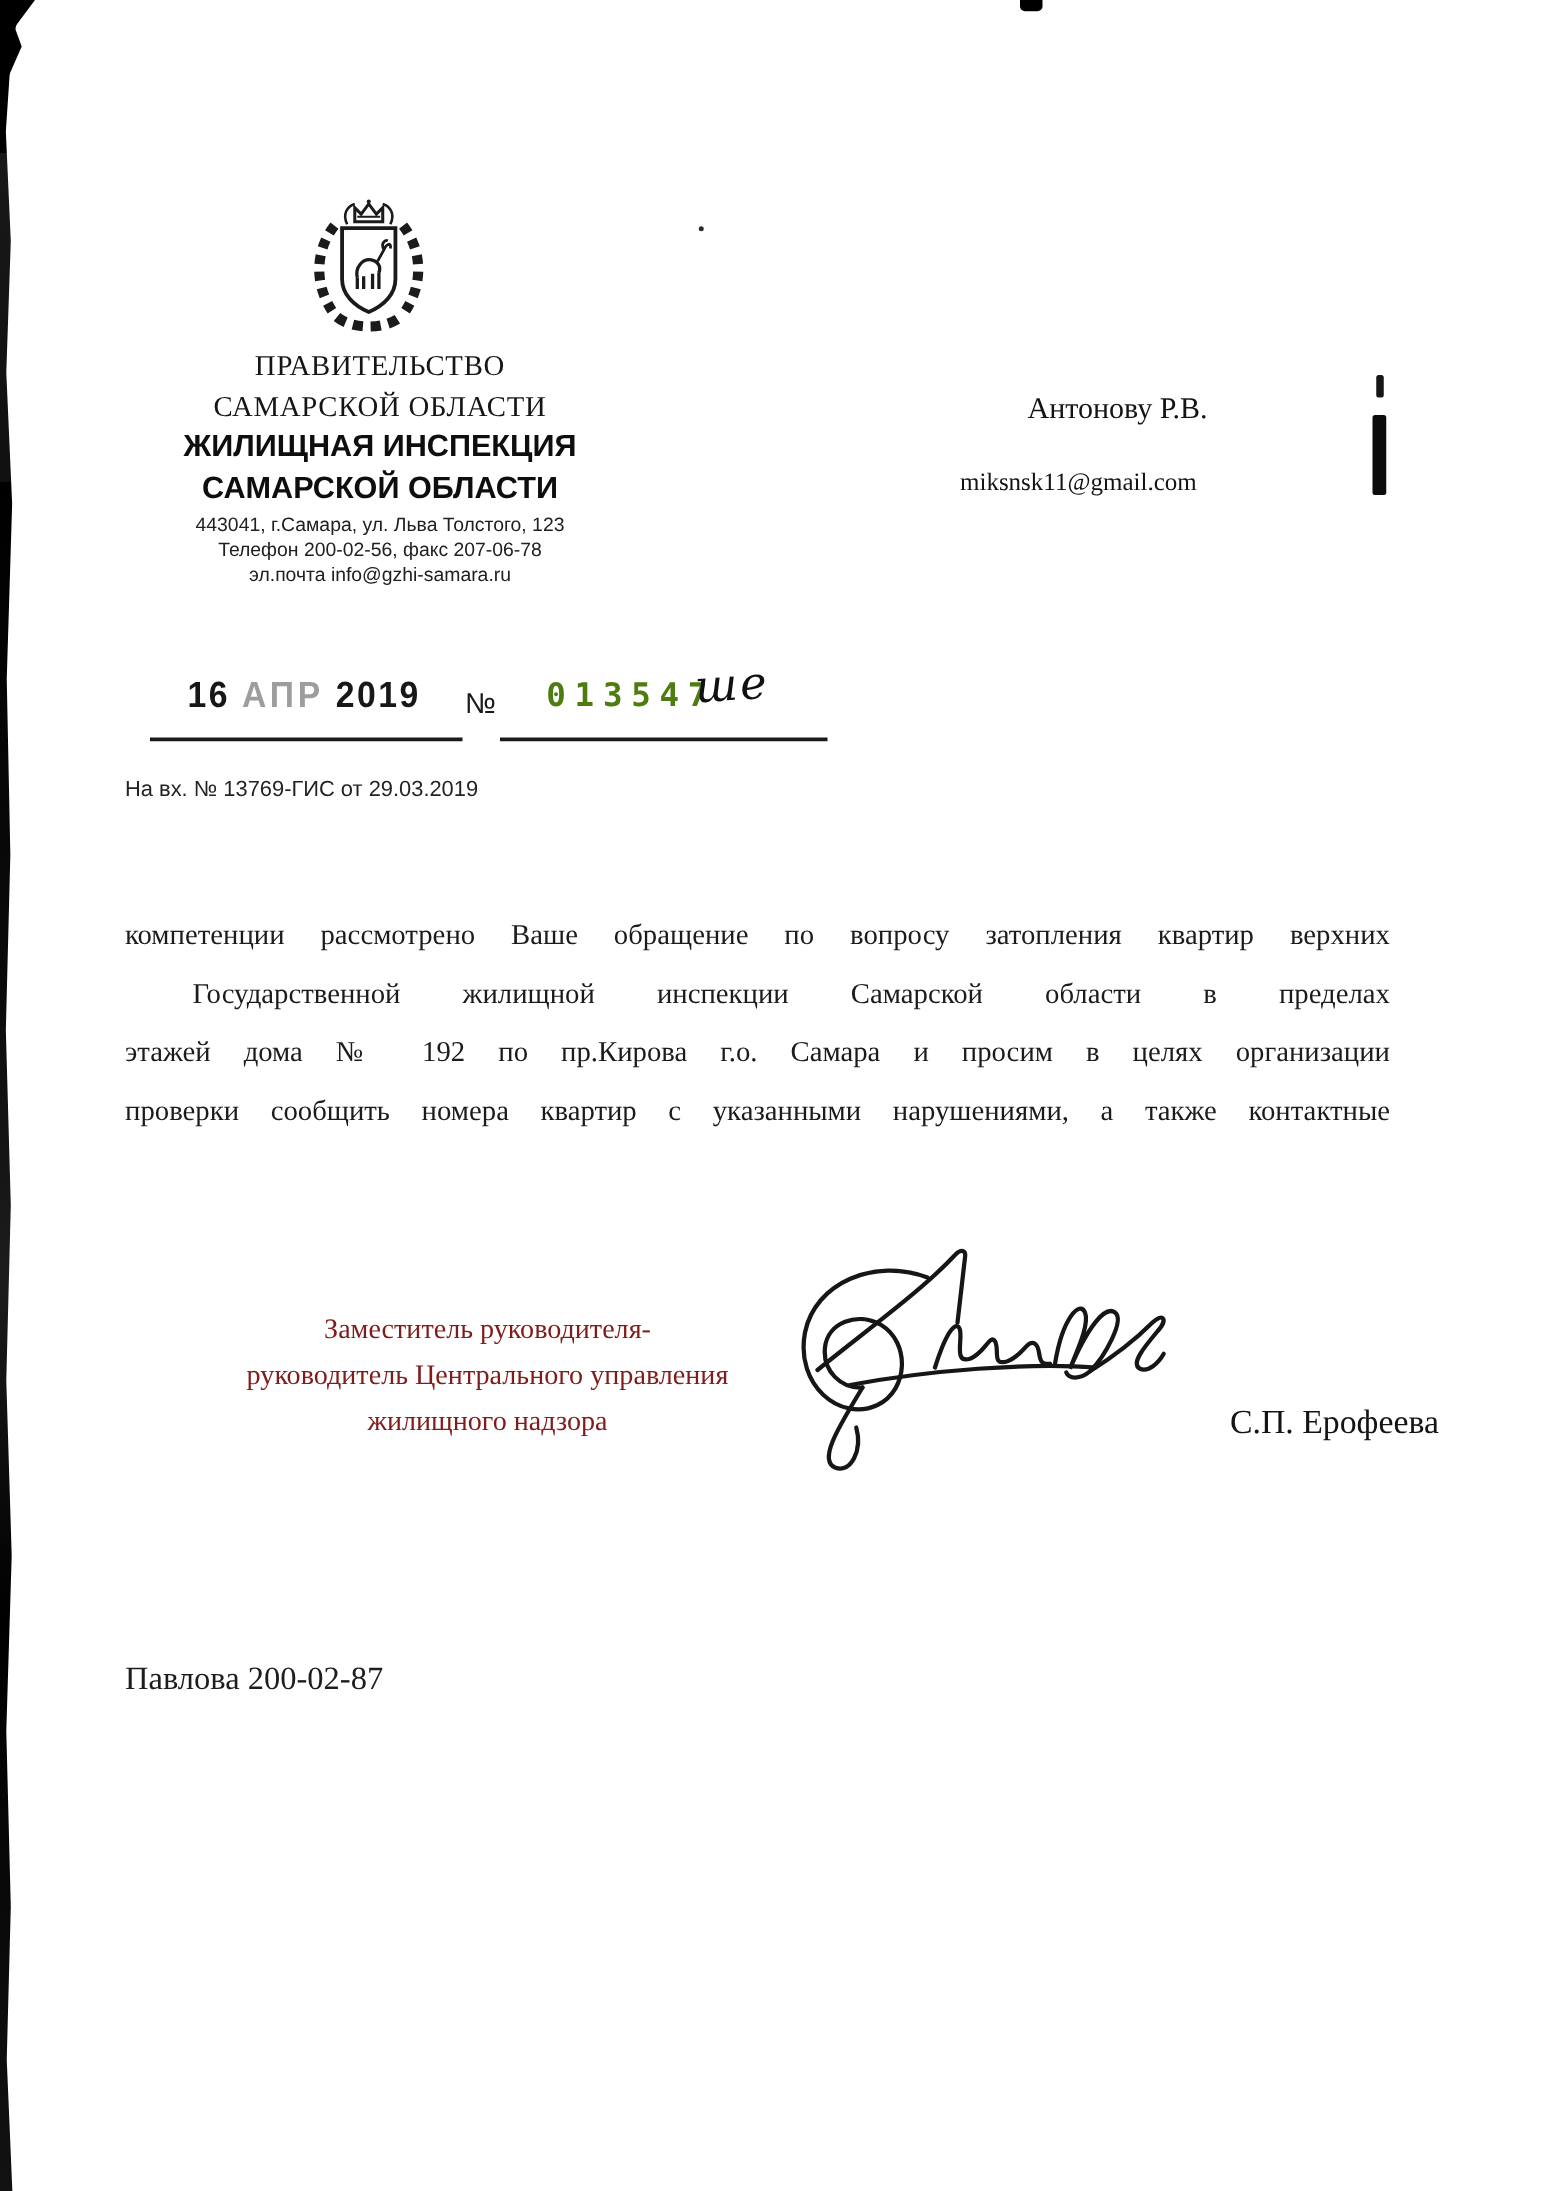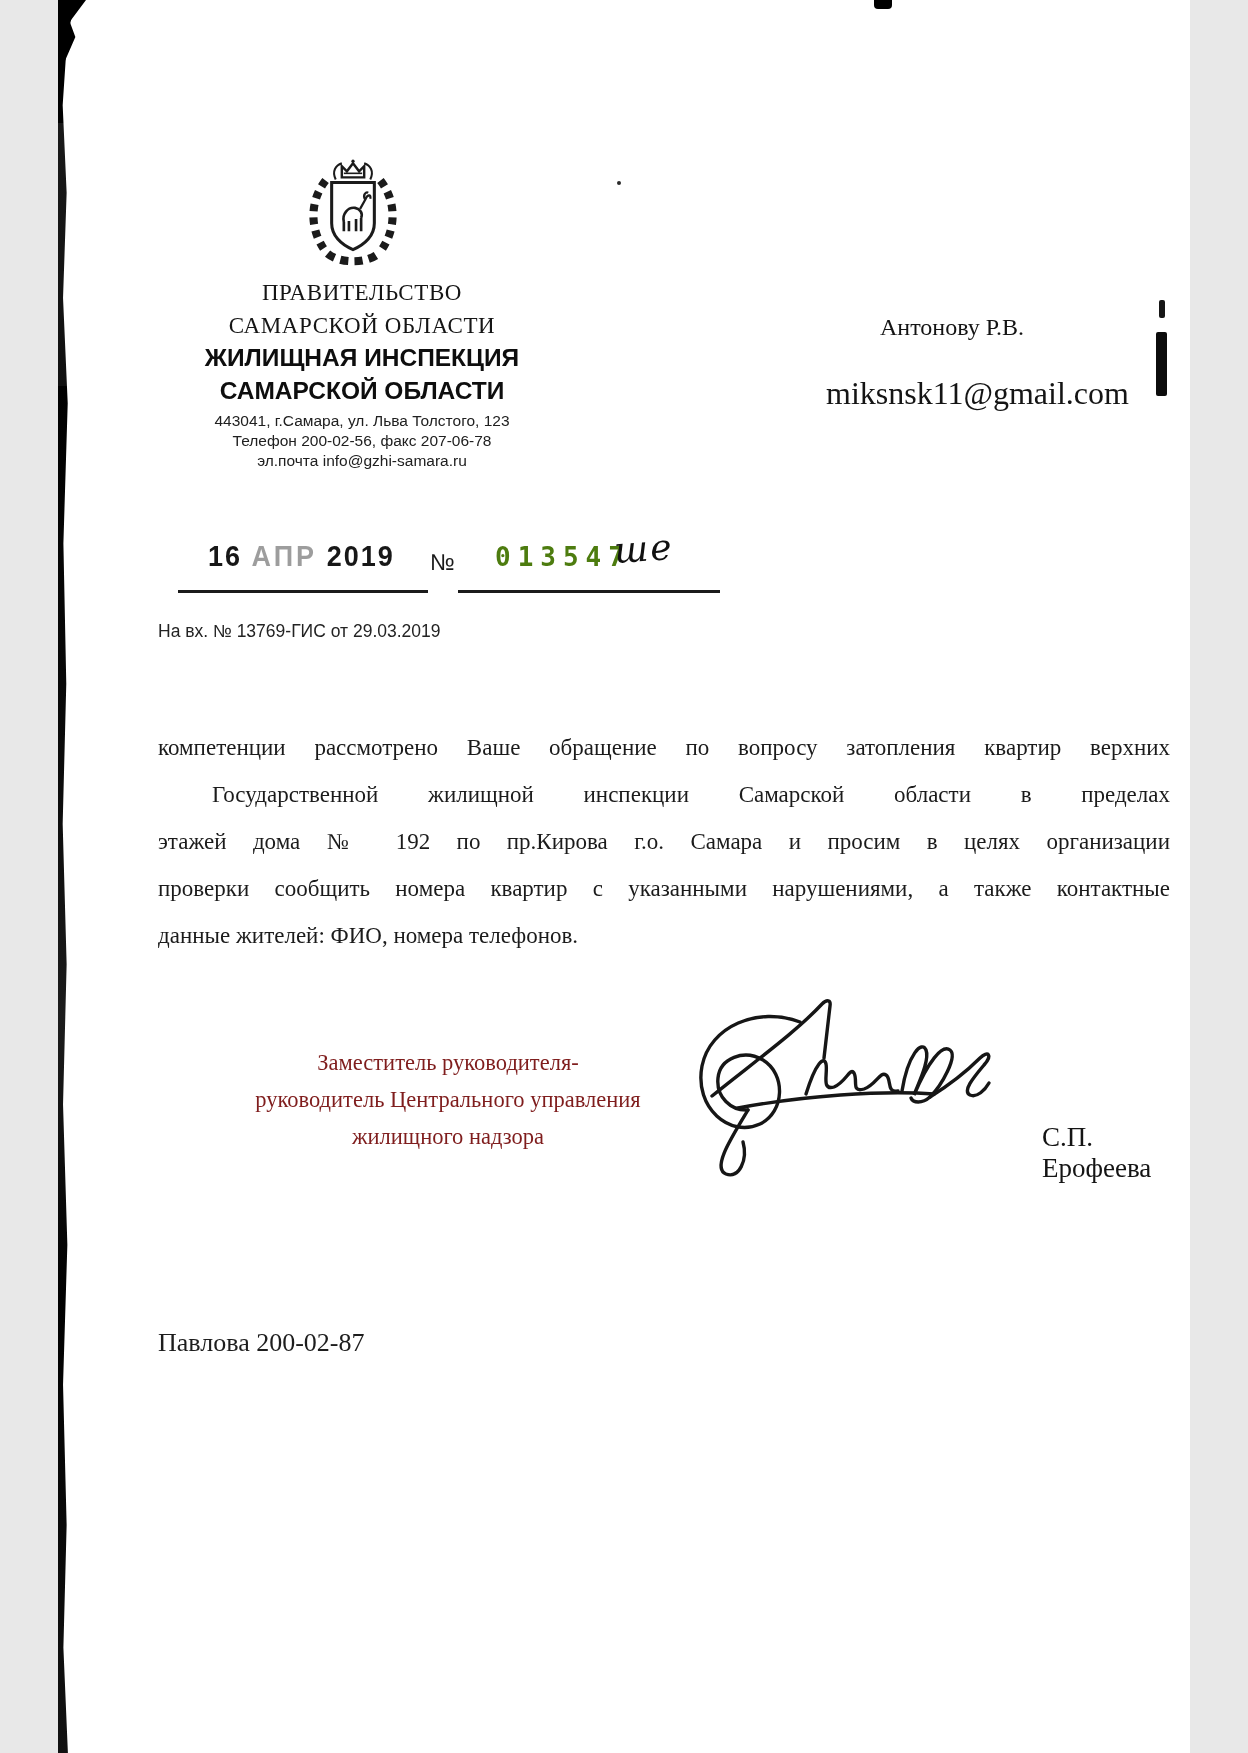--- a/index.html
+++ b/index.html
@@ -1,16 +1,16 @@
 <!DOCTYPE html>
 <html><head>
 <meta charset="utf-8">
 <style>
   html,body{margin:0;padding:0;background:#e8e8e8;}
-  .page{position:relative;width:1132px;height:1753px;background:#ffffff;overflow:hidden;
+  .page{position:relative;width:1248px;height:1753px;background:#ffffff;overflow:hidden;
         font-family:"Liberation Serif",serif;color:#1d1d1d;margin:0 auto;}
   .abs{position:absolute;}
 
   
   .scan-left{left:0;top:0;width:18px;height:100%;
     background:linear-gradient(180deg,#000 0%,#000 7%,#191919 7%,#101010 22%,#000 22%,#0b0b0b 45%,#1c1c1c 58%,#000 74%,#121212 100%);
     clip-path:polygon(0 0,100% 0,52% 2%,26% 6%,48% 11%,28% 17%,54% 23%,30% 31%,46% 39%,26% 47%,48% 55%,28% 63%,52% 71%,28% 79%,48% 87%,30% 94%,55% 100%,0 100%);}
   .scan-corner{left:0;top:0;width:28px;height:64px;background:#000;
     clip-path:polygon(0 0,100% 0,42% 34%,62% 58%,20% 100%,0 100%);}
   .mark-top{left:816px;top:0;width:18px;height:9px;background:#000;border-radius:0 0 4px 4px;}
@@ -33,21 +33,21 @@
   .no-label{left:372px;top:549px;font-family:"Liberation Sans",sans-serif;font-size:23px;font-weight:400;color:#1a1a1a;}
   .rule2{left:400px;top:560px;width:262px;height:30px;border-bottom:3px solid #1b1b1b;}
   .stamp-number{left:437px;top:542px;font-family:"DejaVu Sans Mono",monospace;font-weight:700;font-size:26px;
     letter-spacing:7px;color:#4d7c0f;}
   .handwriting{left:556px;top:528px;font-family:"DejaVu Serif",serif;font-style:italic;font-size:36px;
     transform:rotate(-4deg);color:#101010;letter-spacing:2px;}
   .ref-line{left:100px;top:621px;font-family:"Liberation Sans",sans-serif;font-size:17.5px;color:#232323;}
 
   
   .rcpt-name{left:822px;top:314px;font-size:24px;color:#141414;}
-  .rcpt-email{left:768px;top:375px;font-size:32px;color:#141414;}
+  .rcpt-email{left:768px;top:375px;font-size:20px;color:#141414;}
 
   
   .body-text{left:100px;top:724px;width:1012px;font-size:23px;line-height:47px;color:#1b1b1b;}
   .bline{text-align:justify;text-align-last:justify;}
   .bline.first{padding-left:54px;}
   .bline.last{text-align-last:left;}
 
   
   .sig-title{left:128px;top:1044px;width:524px;text-align:center;font-size:22.5px;line-height:37px;color:#7f1d1d;}
   .sig-scrawl{left:624px;top:998px;width:356px;height:182px;}
@@ -106,21 +106,20 @@
   <div class="abs ref-line">На вх. № 13769-ГИС от 29.03.2019</div>
 
   <div class="abs rcpt-name">Антонову Р.В.</div>
   <div class="abs rcpt-email">miksnsk11@gmail.com</div>
 
   <div class="abs body-text">
     <div class="bline">компетенции рассмотрено Ваше обращение по вопросу затопления квартир верхних</div>
     <div class="bline first">Государственной жилищной инспекции Самарской области в пределах</div>
     <div class="bline">этажей дома № 192 по пр.Кирова г.о. Самара и просим в целях организации</div>
     <div class="bline">проверки сообщить номера квартир с указанными нарушениями, а также контактные</div>
-    <div class="bline last">данные жителей: ФИО, номера телефонов.</div>
   </div>
 
   <div class="abs sig-title">
     <div>Заместитель руководителя-</div>
     <div>руководитель Центрального управления</div>
     <div>жилищного надзора</div>
   </div>
 
   <svg class="abs sig-scrawl" viewBox="0 0 356 182" fill="none" stroke="#161616" stroke-width="3.4" stroke-linecap="round">
     <path d="M118,24 C76,8 28,28 20,68 C12,110 48,140 78,126 C103,114 104,76 81,62 C62,51 38,60 36,80 C34,99 49,113 66,112"></path>

